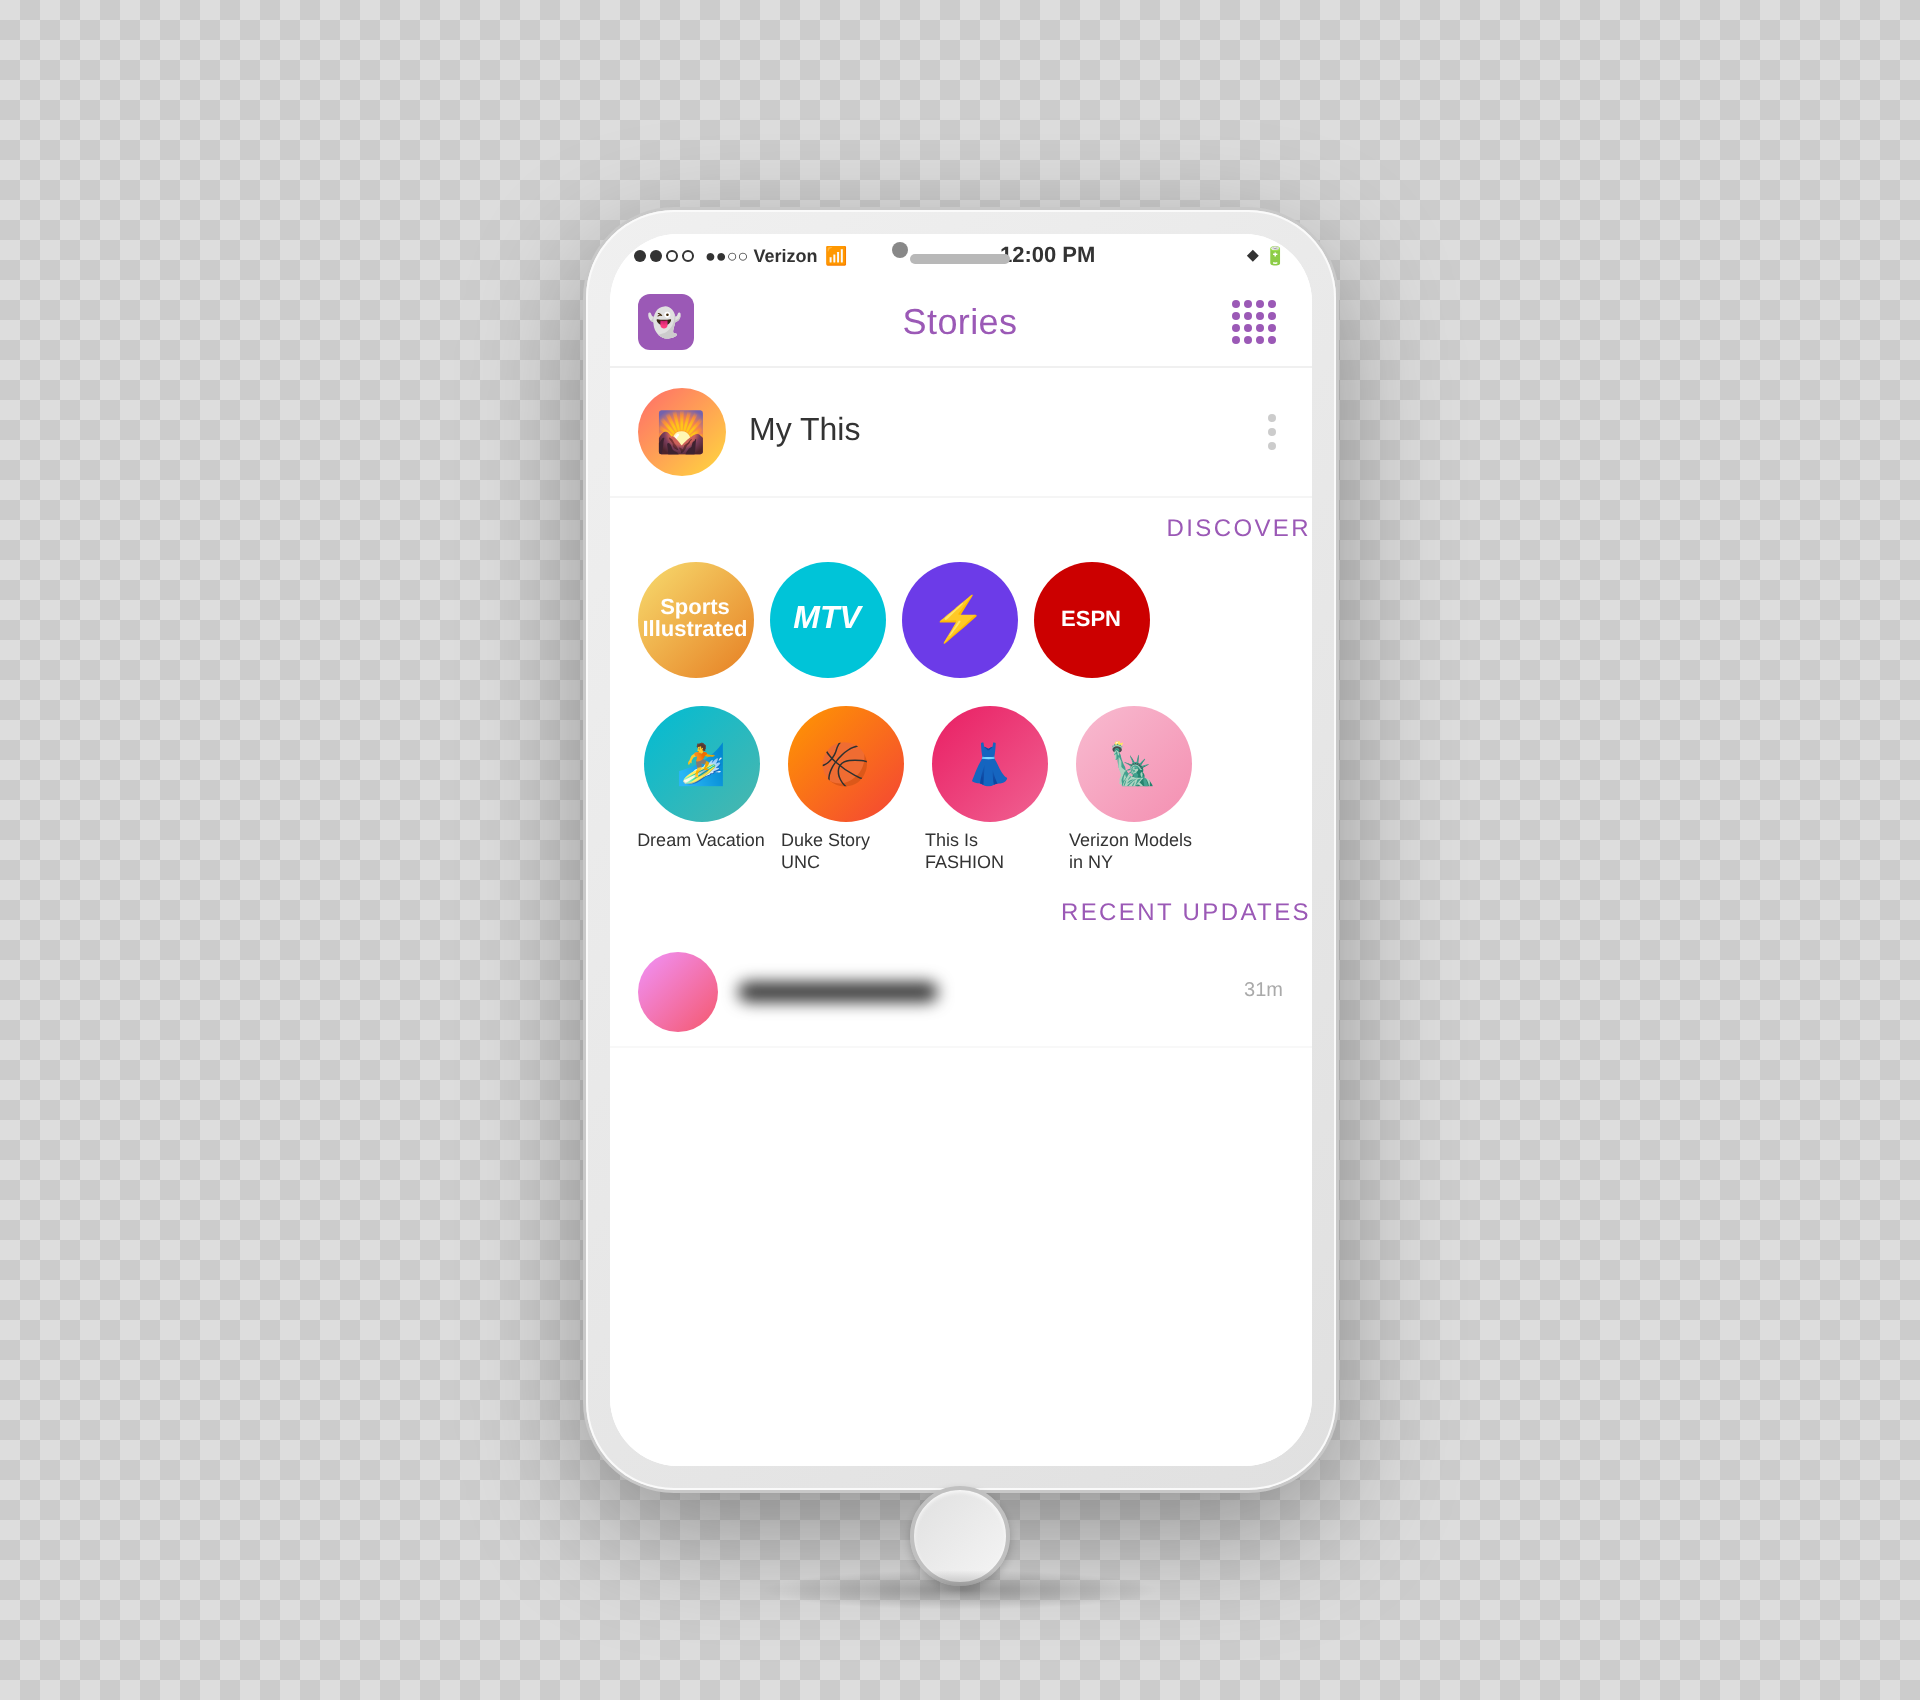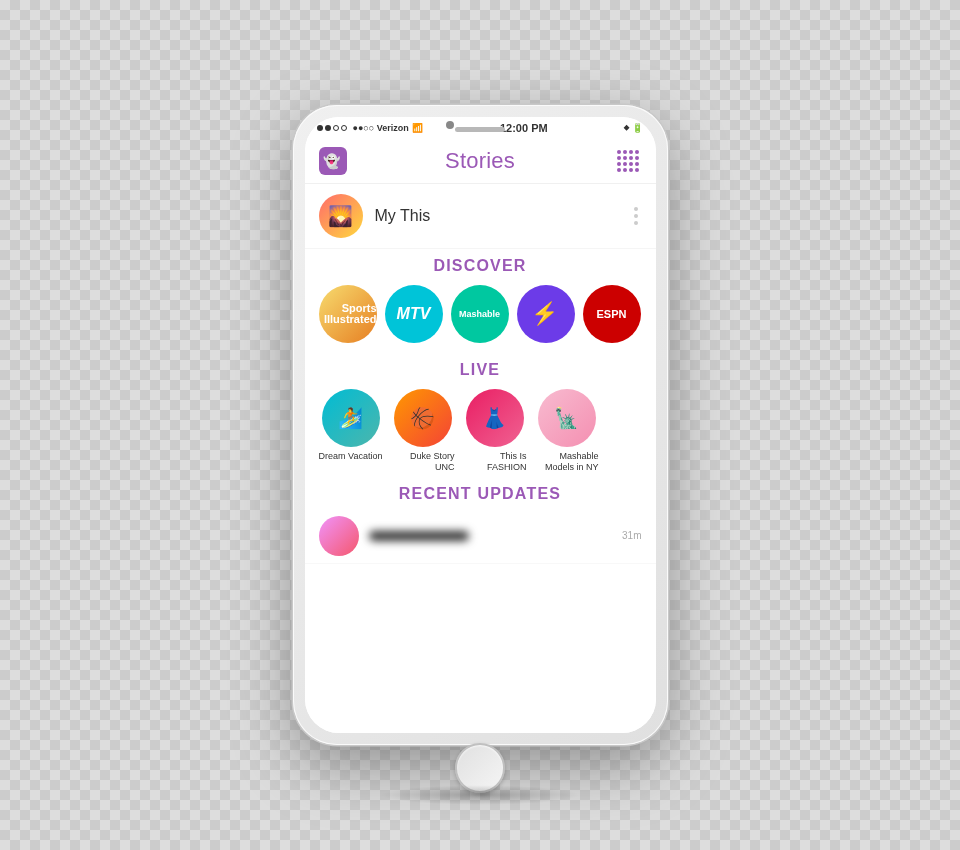--- a/index.html
+++ b/index.html
@@ -125,21 +125,21 @@
       align-items: center;
       justify-content: center;
     }
 
     .header-ghost-icon {
       font-size: 14px;
       color: white;
     }
 
     .header-title {
-      font-size: 22px;
+      font-size: 18px;
       font-weight: 400;
       color: #9b59b6;
       letter-spacing: 0.2px;
     }
 
     .header-grid-btn {
       width: 28px;
       height: 28px;
       display: flex;
       align-items: center;
@@ -202,23 +202,23 @@
     }
 
     .more-dot {
       width: 4px; height: 4px;
       border-radius: 50%;
       background: #ccc;
     }
 
     
     .section-label {
-      text-align: center;
-      font-size: 16px;
-      font-weight: 700;
+      text-align: right;
+      font-size: 12px;
+      font-weight: 400;
       letter-spacing: 1.2px;
       color: #9b59b6;
       padding: 8px 0 6px;
     }
 
     
     .discover-row {
       display: flex;
       gap: 8px;
       padding: 4px 14px 10px;
@@ -269,21 +269,21 @@
       display: flex;
       align-items: center;
       justify-content: center;
       font-size: 20px;
       margin-bottom: 4px;
     }
 
     .live-label {
       font-size: 9px;
       color: #333;
-      text-align: right;
+      text-align: left;
       line-height: 1.2;
     }
 
     .live-vacation { background: linear-gradient(135deg, #00bcd4, #4db6ac); }
     .live-duke { background: linear-gradient(135deg, #ff9800, #f44336); }
     .live-fashion { background: linear-gradient(135deg, #e91e63, #f06292); }
     .live-swimsuit { background: linear-gradient(135deg, #f8bbd0, #f48fb1); }
 
     
     .recent-row {
@@ -428,40 +428,36 @@
             <div class="more-dot"></div>
             <div class="more-dot"></div>
             <div class="more-dot"></div>
           </div>
         </div>
 
         <div class="section-label">DISCOVER</div>
         <div class="discover-row">
 
           <div class="discover-circle disc-si">
-            <span style="font-size:11px;font-weight:900;text-align:right;line-height:1;">Sports Illustrated</span>
+            <span style="font-size:11px;font-weight:900;text-align:center;line-height:1;">Sports Illustrated</span>
           </div>
           <div class="discover-circle disc-mtv">
             <div class="mtv-inner">
               <span class="mtv-text">MTV</span>
             </div>
           </div>
-          <div class="discover-circle disc-mashable">
-            <span style="font-size:9px;font-weight:800;">Mashable</span>
-          </div>
           <div class="discover-circle disc-fusion">
             <span style="font-size:22px;font-weight:900;color:white;">⚡</span>
           </div>
           <div class="discover-circle disc-espn">
             <span style="font-size:11px;font-weight:900;">ESPN</span>
           </div>
 
         </div>
 
-        <div class="section-label">LIVE</div>
         <div class="live-row">
 
           <div class="live-item">
             <div class="live-circle live-vacation">
               <span>🏄</span>
             </div>
             <span class="live-label">Dream Vacation</span>
           </div>
 
           <div class="live-item">
@@ -475,21 +471,21 @@
             <div class="live-circle live-fashion">
               <span>👗</span>
             </div>
             <span class="live-label">This Is FASHION</span>
           </div>
 
           <div class="live-item">
             <div class="live-circle live-swimsuit">
               <span>🗽</span>
             </div>
-            <span class="live-label">Mashable Models in NY</span>
+            <span class="live-label">Verizon Models in NY</span>
           </div>
 
         </div>
 
         <div class="section-label">RECENT UPDATES</div>
 
 
 
 
 

